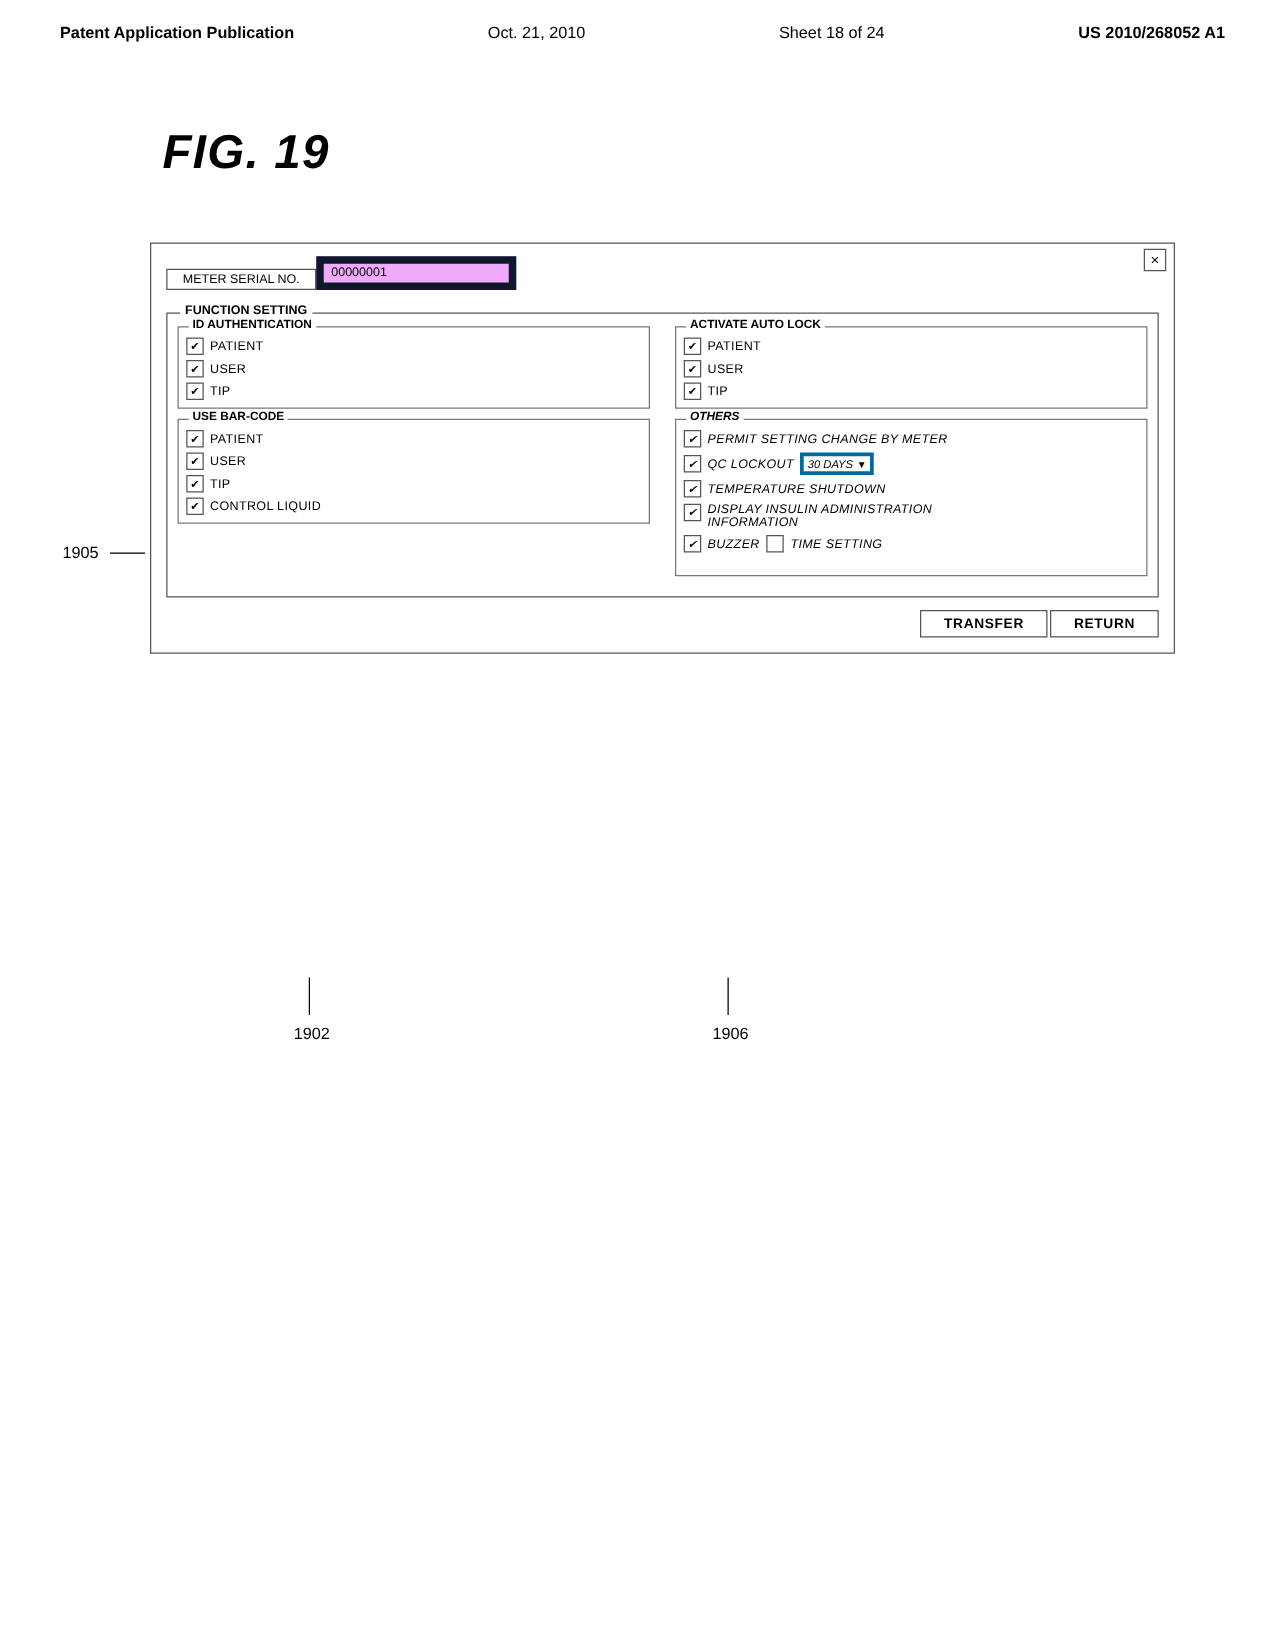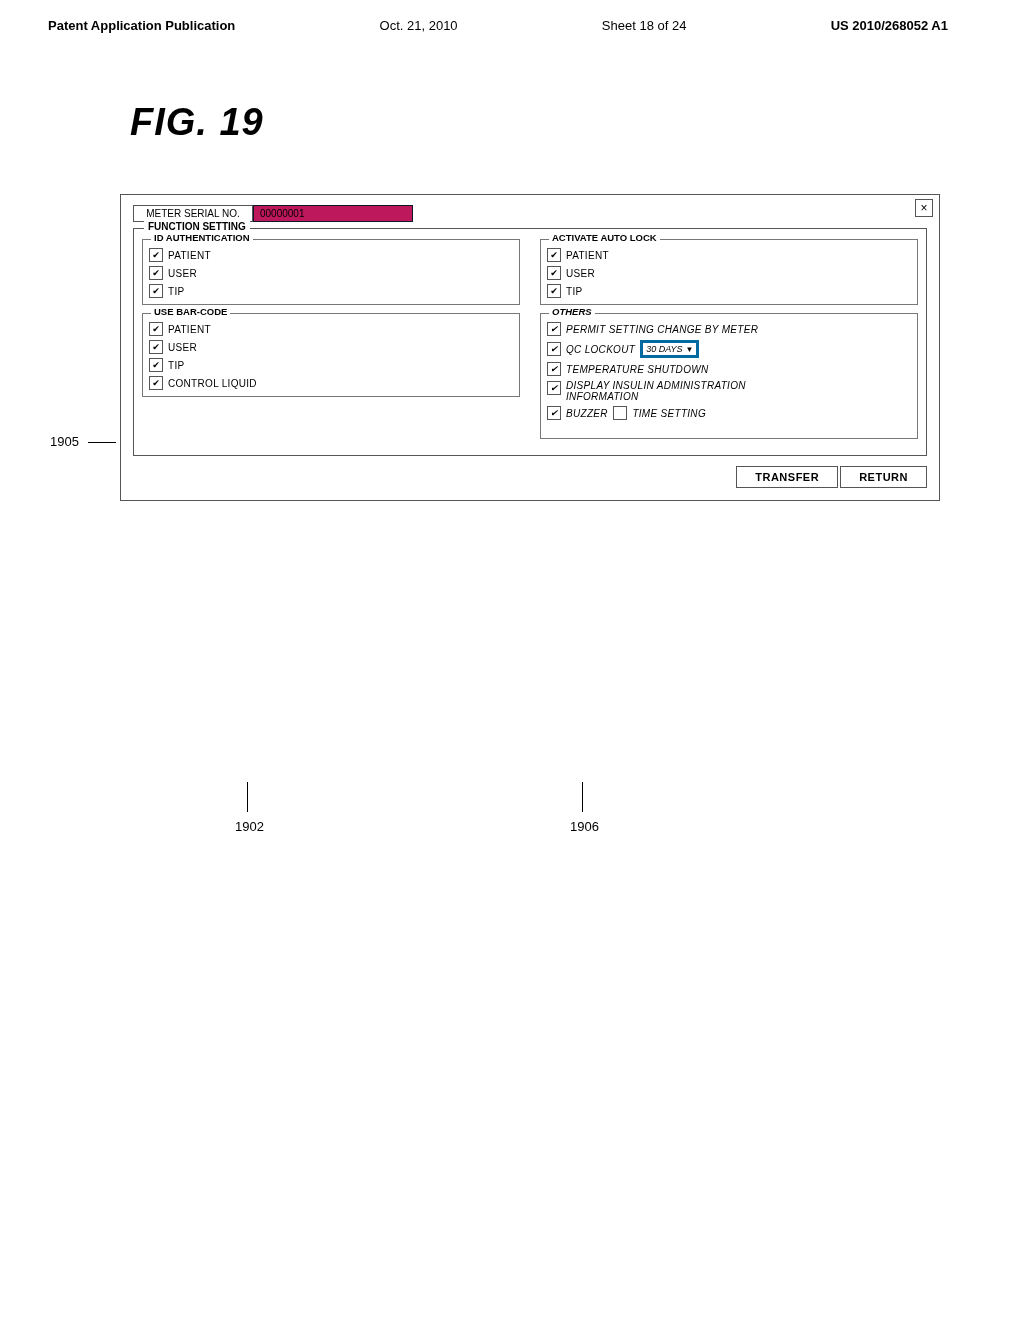--- a/index.html
+++ b/index.html
@@ -10,21 +10,21 @@
       min-height: 1320px;
       position: relative;
       color: #000;
     }
 
     
     .page-header {
       display: flex;
       justify-content: space-between;
       align-items: baseline;
-      padding: 18px 76px 0 48px;
+      padding: 18px 44px 0 48px;
       font-size: 13px;
     }
     .page-header .pub-label { font-weight: bold; font-size: 13px; }
     .page-header .date-label { font-size: 13px; }
     .page-header .sheet-label { font-size: 13px; }
     .page-header .patent-label { font-size: 13px; font-weight: bold; }
 
     
     .fig-title {
       font-size: 38px;
@@ -67,34 +67,34 @@
     }
     .info-label {
       border: 1px solid #555;
       font-size: 10px;
       padding: 2px 6px;
       min-width: 120px;
       text-align: center;
       background: #fff;
     }
     .info-value {
-      border: 1px solid #0f172a;
+      border: 6px solid #0f172a;
       font-size: 10px;
       padding: 2px 6px;
       min-width: 100px;
-      background: #be185d;
+      background: #f0abfc;
     }
     .info-value-wide {
       min-width: 160px;
     }
 
     
     .function-setting {
       border: 1px solid #555;
-      margin-top: 6px;
+      margin-top: 18px;
       padding: 6px 8px 8px 8px;
       position: relative;
     }
     .function-setting-label {
       position: absolute;
       top: -8px;
       left: 10px;
       background: #fff;
       font-size: 10px;
       padding: 0 4px;

